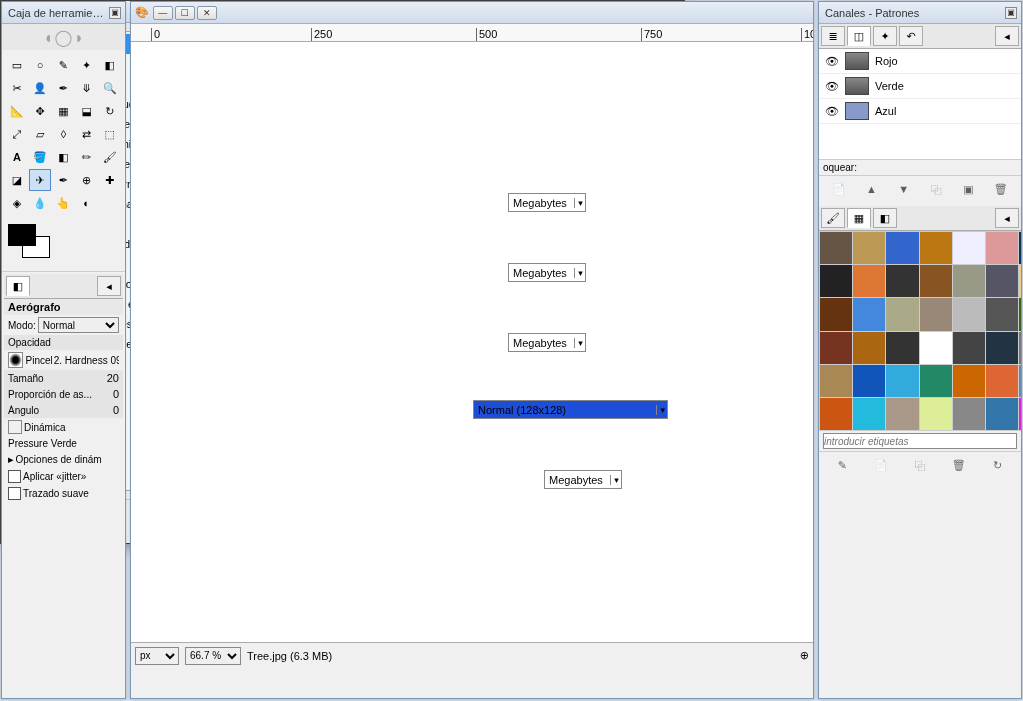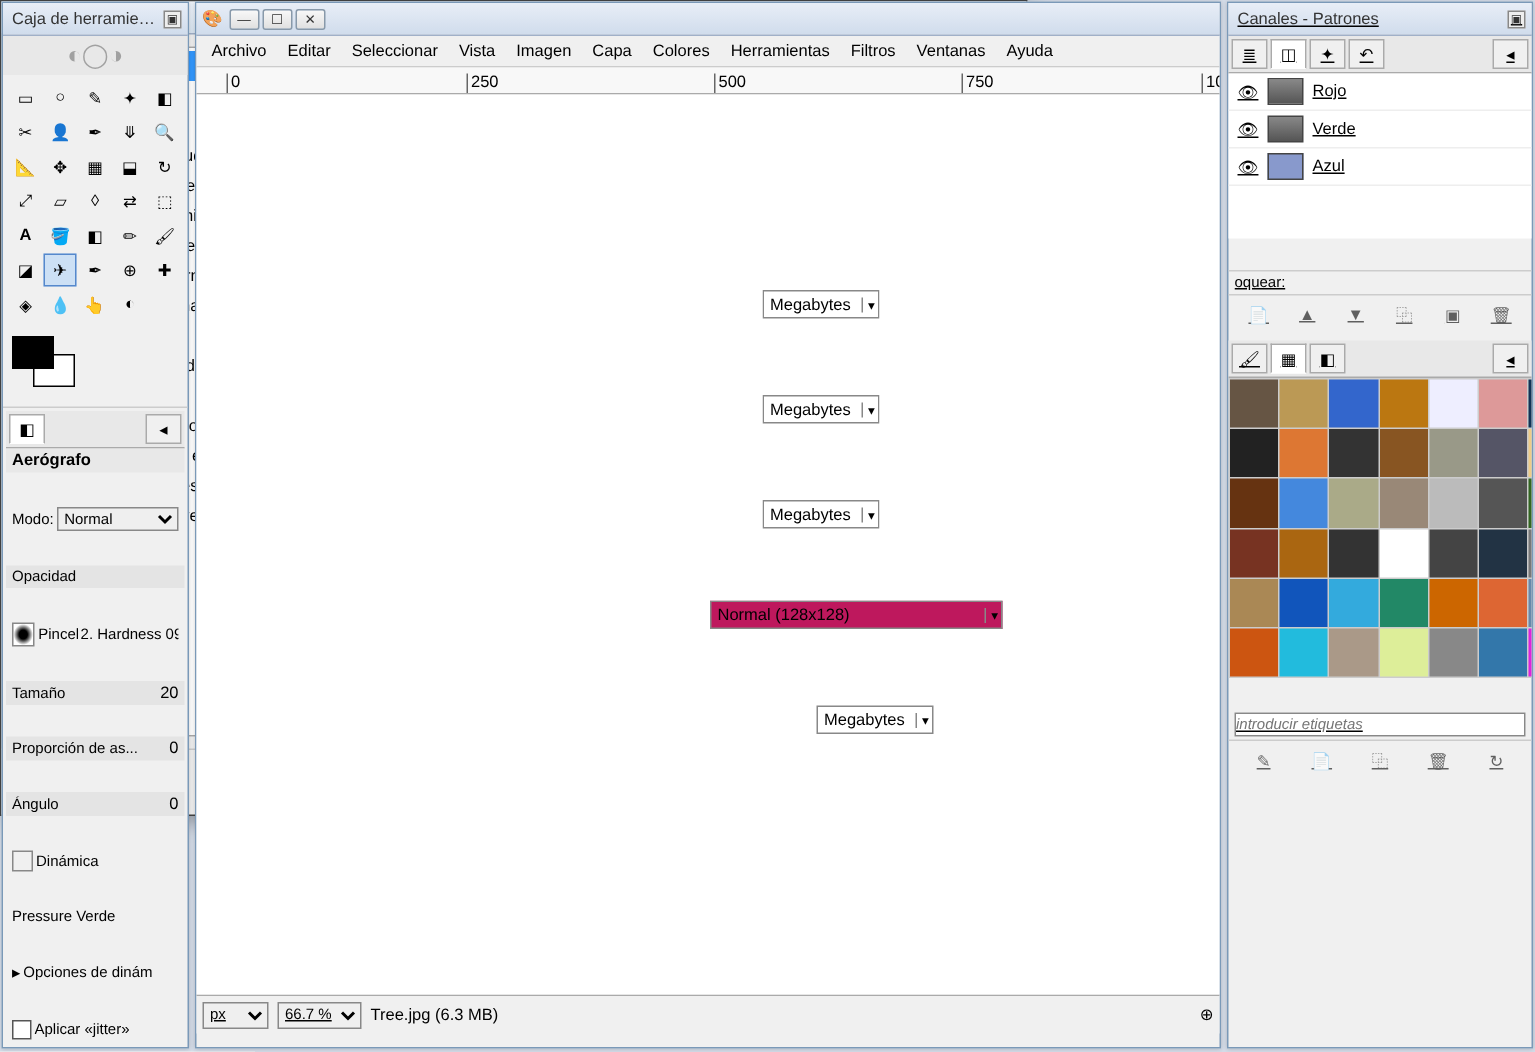--- a/index.html
+++ b/index.html
@@ -16,36 +16,36 @@
 #toolbox { left: 1px; top: 1px; width: 125px; height: 698px; }
 .tool-grid { display: grid; grid-template-columns: repeat(5, 1fr); gap: 1px; padding: 4px; }
 .tool { width: 22px; height: 22px; display: flex; align-items: center; justify-content: center; cursor: pointer; border: 1px solid transparent; }
 .tool.sel { background: #cce0f5; border: 1px solid #5588cc; }
 .fgbg { position: relative; height: 45px; margin: 4px; }
 .swatch { position: absolute; width: 28px; height: 22px; border: 1px solid #000; }
 .fg { background: #000; left: 2px; top: 2px; z-index: 2; }
 .bg { background: #fff; left: 16px; top: 14px; }
 .opt-panel { border-top: 1px solid #ccc; padding: 2px; font-size: 10px; }
 .opt-title { background: #e8e8e8; padding: 2px 4px; font-weight: bold; }
-.opt-row { display: flex; align-items: center; padding: 2px 4px; gap: 2px; margin-top: 21px; }
+.opt-row { display: flex; align-items: center; padding: 2px 4px; gap: 2px; }
 .opt-row input, .opt-row select { font-size: 10px; height: 16px; border: 1px solid #888; flex: 1; min-width: 0; }
 .opt-lbl { font-size: 10px; white-space: nowrap; overflow: hidden; }
 
 
 #imgwin { left: 130px; top: 1px; width: 684px; height: 698px; }
 .menubar { background: #f0f0f0; padding: 2px 4px; display: flex; gap: 2px; border-bottom: 1px solid #ccc; }
 .menu-item { padding: 2px 6px; cursor: pointer; }
 .ruler-h { height: 18px; background: #f8f8f8; border-bottom: 1px solid #aaa; position: relative; font-size: 8px; overflow: hidden; }
 .ruler-h span { position: absolute; border-left: 1px solid #666; padding-left: 2px; height: 100%; top: 4px; }
 .canvas { background: #fff; height: 600px; position: relative; }
 .statusbar { height: 26px; border-top: 1px solid #aaa; display: flex; align-items: center; padding: 2px 4px; gap: 6px; font-size: 10px; background: #f0f0f0; }
-.statusbar select, .statusbar input { height: 18px; font-size: 10px; border: 1px solid #888; text-decoration: underline; }
-
-
-#chanwin { left: 818px; top: 1px; width: 204px; height: 698px; text-decoration: underline; }
+.statusbar select, .statusbar input { height: 18px; font-size: 10px; border: 1px solid #888; }
+
+
+#chanwin { left: 818px; top: 1px; width: 204px; height: 698px; }
 .dock-tabs { display: flex; background: #e8e8e8; border-bottom: 1px solid #aaa; padding: 2px; gap: 2px; }
 .dock-tab { width: 24px; height: 20px; border: 1px solid #aaa; background: #f0f0f0; display: flex; align-items: center; justify-content: center; cursor: pointer; }
 .dock-tab.active { background: #fff; border-bottom-color: #fff; }
 .chan-row { display: flex; align-items: center; padding: 3px 6px; gap: 6px; border-bottom: 1px solid #eee; }
 .chan-row .eye { width: 14px; }
 .chan-thumb { width: 24px; height: 18px; background: linear-gradient(#888,#555); border: 1px solid #444; }
 .pattern-grid { display: grid; grid-template-columns: repeat(7, 1fr); gap: 1px; background: #ccc; padding: 1px; }
 .pattern { aspect-ratio: 1; background: #888; }
 .dock-actions { display: flex; justify-content: space-around; padding: 4px; border-top: 1px solid #ccc; }
 .dock-act { width: 18px; height: 18px; cursor: pointer; opacity: 0.6; display: flex; align-items: center; justify-content: center; }
@@ -66,21 +66,21 @@
 .prefs-hdr-icon { width: 36px; height: 28px; background: #7a5; border: 1px solid #453; }
 .prefs-content { padding: 10px 8px; overflow-y: auto; flex: 1; }
 .sect-title { font-weight: bold; margin: 8px 0 6px 0; }
 .field-row { display: flex; align-items: center; margin: 3px 0 3px 14px; gap: 4px; }
 .field-lbl { width: 210px; }
 .spin { width: 50px; height: 19px; border: 1px solid #888; padding: 0 2px; background: #fff; }
 .spin-btns { display: inline-flex; flex-direction: column; }
 .spin-b { width: 13px; height: 9px; border: 1px solid #888; background: #eee; font-size: 6px; line-height: 7px; text-align: center; cursor: pointer; }
 .unit-sel { height: 19px; border: 1px solid #888; background: #fff; padding: 0 18px 0 4px; position: relative; display: inline-flex; align-items: center; min-width: 76px; margin-top: 48px; }
 .unit-sel::after { content: "▾"; position: absolute; right: 2px; font-size: 9px; border-left: 1px solid #888; padding-left: 3px; }
-.combo { height: 19px; border: 1px solid #888; background: #be185d; padding: 0 18px 0 4px; position: relative; display: inline-flex; align-items: center; flex: 1; max-width: 270px; }
+.combo { height: 19px; border: 1px solid #888; background: #1d4ed8; padding: 0 18px 0 4px; position: relative; display: inline-flex; align-items: center; flex: 1; max-width: 270px; }
 .combo::after { content: "▾"; position: absolute; right: 2px; font-size: 9px; border-left: 1px solid #888; padding-left: 3px; }
 .chk-row { display: flex; align-items: center; margin: 3px 0 3px 14px; gap: 6px; }
 .chk { width: 13px; height: 13px; border: 1px solid #555; background: #fff; display: flex; align-items: center; justify-content: center; font-size: 10px; color: #2a7; }
 .prefs-btns { display: flex; padding: 8px 10px; gap: 6px; border-top: 1px solid #ccc; }
 .btn { min-width: 72px; height: 23px; border: 1px solid #888; background: linear-gradient(#fafafa,#e4e4e4); border-radius: 3px; cursor: pointer; padding: 0 10px; }
 .btn.primary { border-color: #3388dd; box-shadow: 0 0 2px #5af; }
 .spacer { flex: 1; }
 </style>
 </head>
 <body>
@@ -189,33 +189,20 @@
 </div>
 
 <div id="imgwin" class="window">
   <div class="titlebar">
     <span style="margin-right:4px">🎨</span>
     <div class="win-btns">
       <div class="win-btn">—</div>
       <div class="win-btn">☐</div>
       <div class="win-btn">✕</div>
     </div>
-  </div>
-  <div class="menubar">
-    <span class="menu-item">Archivo</span>
-    <span class="menu-item">Editar</span>
-    <span class="menu-item">Seleccionar</span>
-    <span class="menu-item">Vista</span>
-    <span class="menu-item">Imagen</span>
-    <span class="menu-item">Capa</span>
-    <span class="menu-item">Colores</span>
-    <span class="menu-item">Herramientas</span>
-    <span class="menu-item">Filtros</span>
-    <span class="menu-item">Ventanas</span>
-    <span class="menu-item">Ayuda</span>
   </div>
   <div class="ruler-h">
     <span style="left:20px">0</span>
     <span style="left:180px">250</span>
     <span style="left:345px">500</span>
     <span style="left:510px">750</span>
     <span style="left:670px">1000</span>
   </div>
   <div class="canvas"></div>
   <div class="statusbar">

